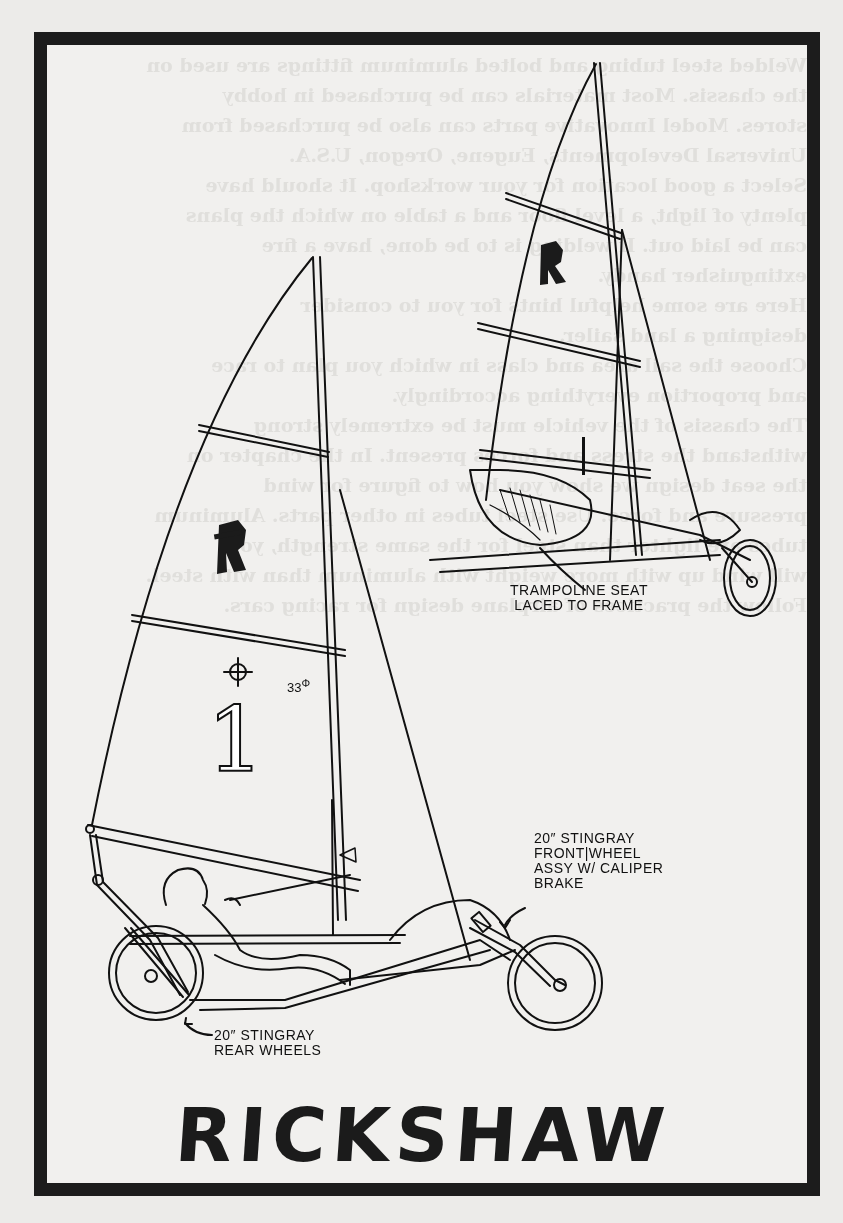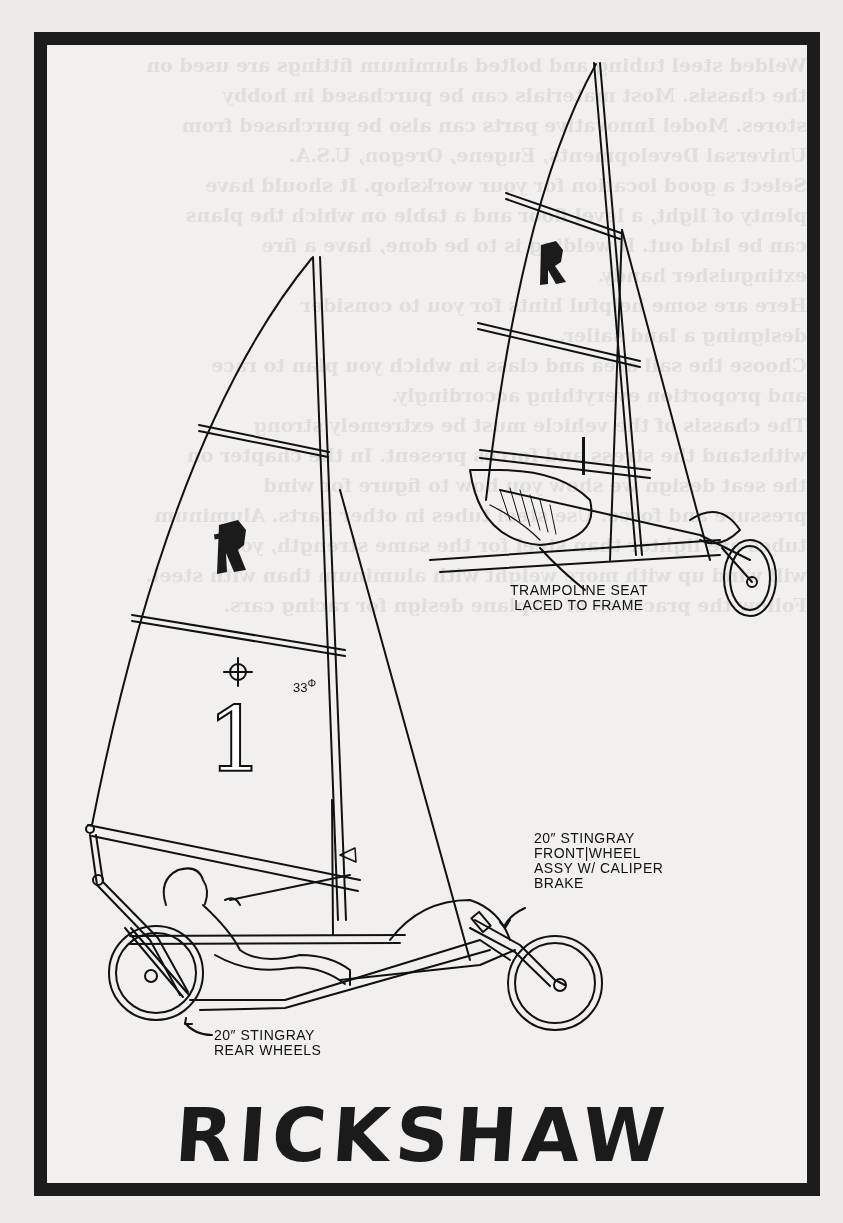--- a/index.html
+++ b/index.html
@@ -174,21 +174,21 @@
       <g fill="#1b1b1b">
         <path d="M219 525 L238 520 L246 530 L244 545 L238 550 L246 570 L234 572 L226 553 L227 572 L217 574 Z"></path>
         <rect x="214" y="532" width="28" height="5" transform="rotate(-10 228 534)"></rect>
       </g>
       <g fill="#1b1b1b">
         <path d="M541 245 L556 241 L563 250 L561 262 L555 266 L566 282 L556 284 L548 270 L548 284 L540 285 Z"></path>
       </g>
     </svg>
 
     <div class="sail-num" style="left:160px; top:650px;">1</div>
-    <div class="small-num" style="left:246px; top:632px;">
+    <div class="small-num" style="left:240px; top:632px;">
       <span>33</span><sup>Φ</sup>
     </div>
     <div style="position:absolute; left:535px; top:392px; width:3px; height:38px; background:#111;"></div>
 
     <div class="label" style="left:463px; top:538px; text-align:center;">TRAMPOLINE SEAT
 LACED TO FRAME</div>
     <div class="label" style="left:487px; top:786px;">20″ STINGRAY
 FRONT|WHEEL
 ASSY W/ CALIPER
 BRAKE</div>

